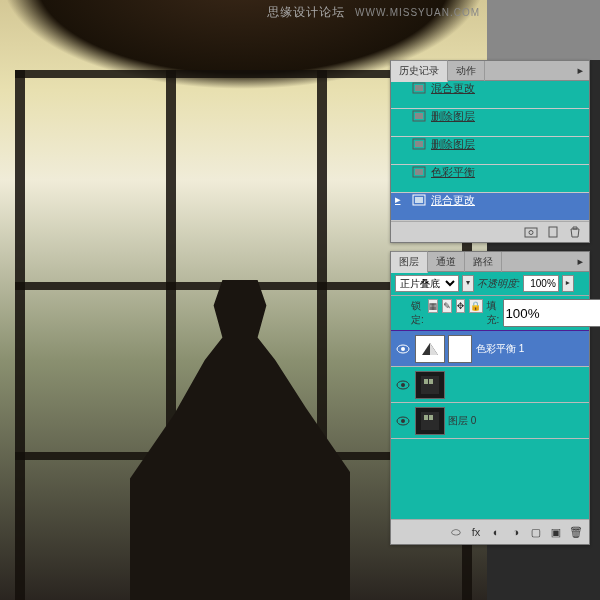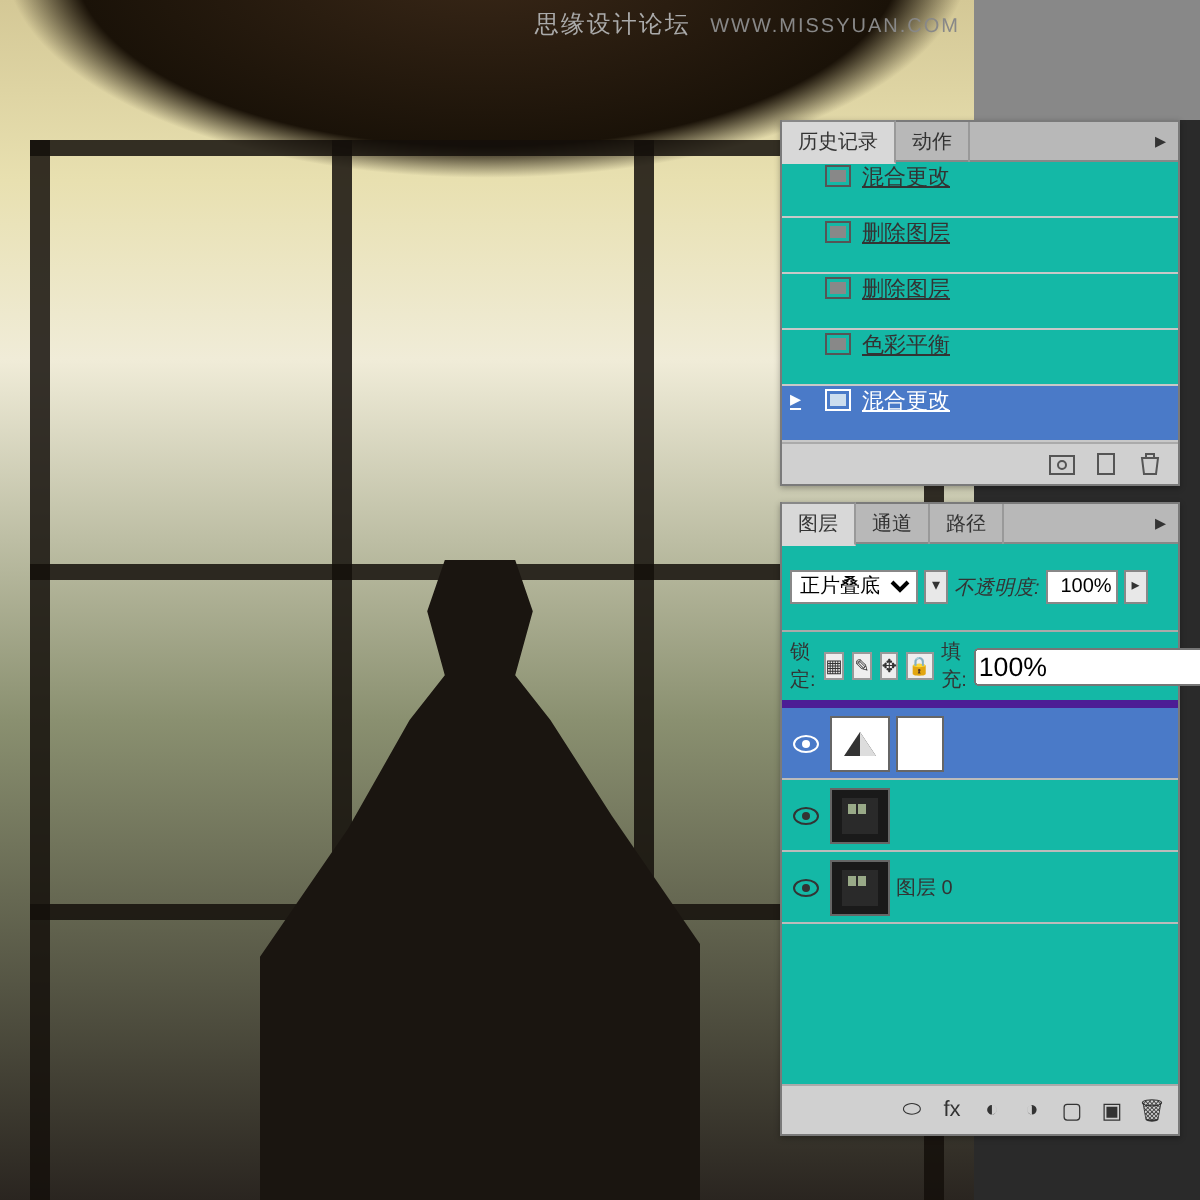--- a/index.html
+++ b/index.html
@@ -23,28 +23,28 @@
 .history-list { max-height: 140px; overflow: hidden; }
 .hist-row { display: flex; align-items: flex-start; height: 28px; padding: 0 4px; border-bottom: 1px solid #c8c8c8; text-decoration: underline; }
 .hist-row.selected { background: #4a7ac8; color: #fff; }
 .hist-icon { width: 16px; height: 14px; margin: 0 4px; display: inline-flex; align-items: center; justify-content: center; }
 .hist-icon svg { width: 14px; height: 12px; }
 .hist-marker { width: 12px; }
 
 .panel-footer { display: flex; justify-content: flex-end; gap: 6px; padding: 3px 6px; background: #d0d0d0; border-top: 1px solid #aaa; }
 .panel-footer span { width: 16px; height: 14px; display: inline-flex; align-items: center; justify-content: center; cursor: pointer; }
 
-.layers-opts { display: flex; align-items: center; padding: 13px 4px; border-bottom: 1px solid #aaa; gap: 3px; }
+.layers-opts { display: flex; align-items: center; padding: 3px 4px; border-bottom: 1px solid #aaa; gap: 3px; }
 .layers-opts select, .layers-opts input { font-size: 10px; height: 17px; border: 1px solid #888; background: #fff; }
 .layers-opts select { width: 64px; }
 .layers-opts input { width: 36px; text-align: right; padding-right: 2px; }
 .layers-opts .lbl { font-size: 10px; font-style: italic; }
 .arrow-btn { width: 12px; height: 17px; background: #e8e8e8; border: 1px solid #888; font-size: 8px; text-align: center; line-height: 14px; cursor: pointer; }
 
-.lock-row { display: flex; align-items: center; padding: 3px 4px; border-bottom: 4px solid #4c1d95; gap: 4px; font-size: 10px; }
+.lock-row { display: flex; padding: 3px 20px; border-bottom: 1px solid #4c1d95; gap: 4px; font-size: 10px; }
 .lock-row .ico { width: 14px; height: 14px; border: 1px solid #999; background: #eee; display: inline-flex; align-items: center; justify-content: center; font-size: 9px; cursor: pointer; }
 
 .layer-row { display: flex; align-items: center; height: 36px; border-bottom: 1px solid #bbb; padding: 0 3px; }
 .layer-row.selected { background: #4a7ac8; color: #fff; }
 .eye { width: 18px; display: flex; align-items: center; justify-content: center; cursor: pointer; }
 .thumb { width: 30px; height: 28px; border: 1px solid #666; background: #fff; margin: 0 3px; position: relative; display: flex; align-items: center; justify-content: center; }
 .thumb.dark { background: #1a1a1a; }
 .mask { width: 24px; height: 28px; border: 1px solid #666; background: #fff; margin-right: 4px; }
 .layer-name { font-size: 10px; flex: 1; }
 
@@ -188,20 +188,21 @@
             <circle cx="7" cy="5" r="2" fill="#fff"></circle>
           </svg>
         </span>
       <span class="thumb">
           <svg width="24" height="20" viewBox="0 0 24 20">
             <path d="M4 16 L12 4 L20 16 Z" fill="#333"></path>
             <path d="M12 4 L20 16 L12 16 Z" fill="#ddd"></path>
           </svg>
         </span>
       <span class="mask"></span>
+      <span class="layer-name">色彩平衡 1</span>
     </div>
     <div class="layer-row">
       <span class="eye">
           <svg width="14" height="10" viewBox="0 0 14 10">
             <ellipse cx="7" cy="5" rx="6" ry="4" fill="none" stroke="#333"></ellipse>
             <circle cx="7" cy="5" r="2" fill="#333"></circle>
           </svg>
         </span>
       <span class="thumb dark">
           <svg width="26" height="24" viewBox="0 0 26 24">

